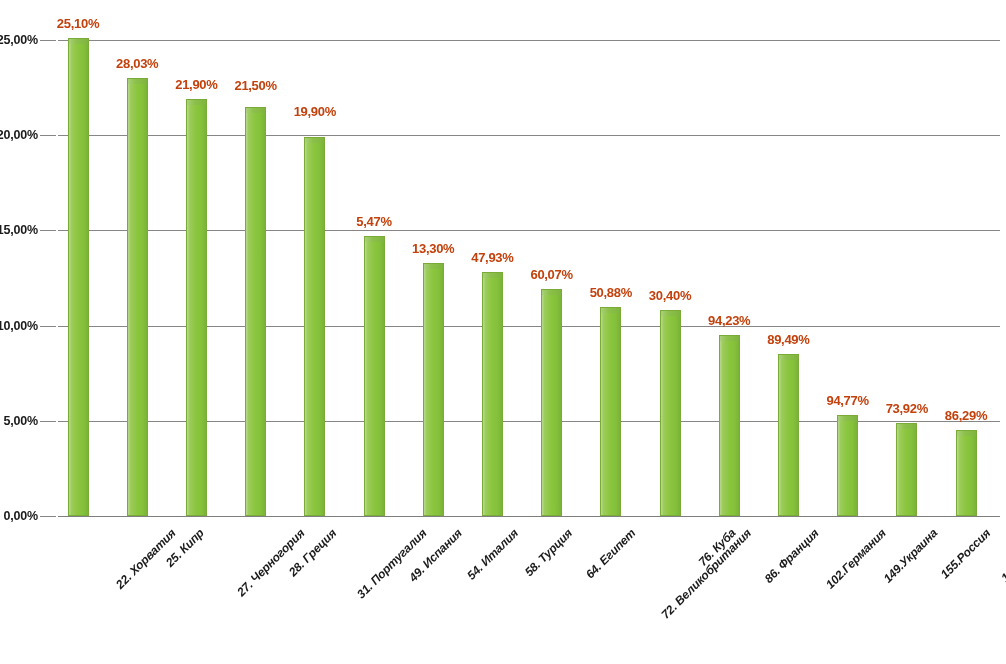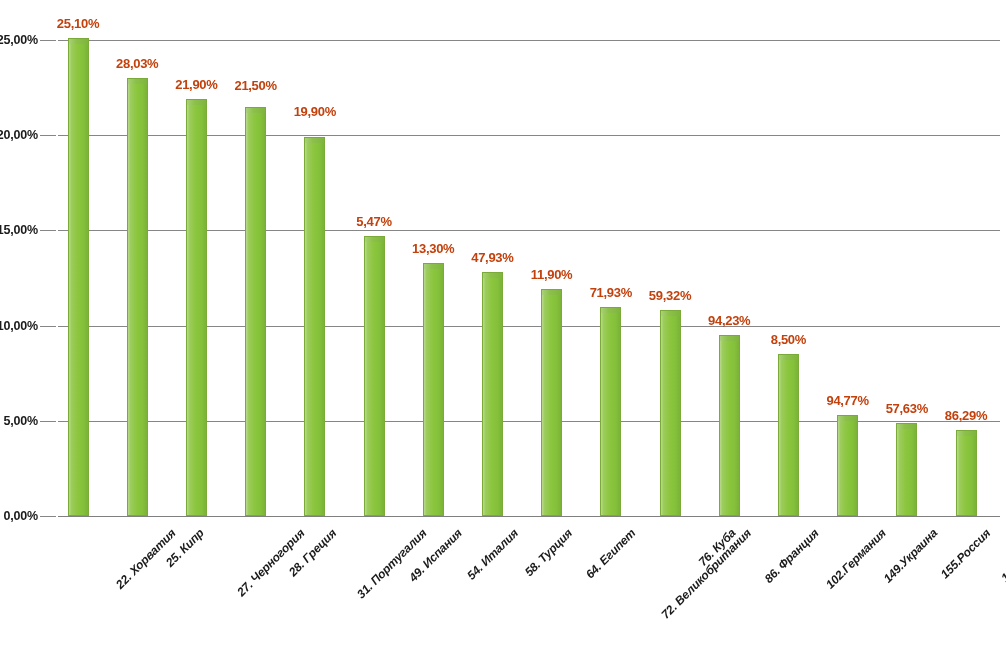--- a/index.html
+++ b/index.html
@@ -170,45 +170,45 @@
         <div class="bar-cap"></div>
       </div>
       <div class="value-label" style="left: 375.2px; top: 200.768px;">13,30%</div>
       <div class="bar" title="58. Турция 12,80%" style="left: 423.9px; height: 243.712px;">
         <div class="bar-cap"></div>
       </div>
       <div class="value-label" style="left: 434.4px; top: 210.288px;">47,93%</div>
       <div class="bar" title="64. Египет 11,90%" style="left: 483.1px; height: 226.576px;">
         <div class="bar-cap"></div>
       </div>
-      <div class="value-label" style="left: 493.6px; top: 227.424px;">11,90%</div>
+      <div class="value-label" style="left: 493.6px; top: 227.424px;">60,07%</div>
       <div class="bar" title="72. Великобритания 11,00%" style="left: 542.3px; height: 209.44px;">
         <div class="bar-cap"></div>
       </div>
-      <div class="value-label" style="left: 552.8px; top: 244.56px;">71,93%</div>
+      <div class="value-label" style="left: 552.8px; top: 244.56px;">50,88%</div>
       <div class="bar" title="76. Куба 10,80%" style="left: 601.5px; height: 205.632px;">
         <div class="bar-cap"></div>
       </div>
-      <div class="value-label" style="left: 612px; top: 248.368px;">59,32%</div>
+      <div class="value-label" style="left: 612px; top: 248.368px;">30,40%</div>
       <div class="bar" title="86. Франция 9,50%" style="left: 660.7px; height: 180.88px;">
         <div class="bar-cap"></div>
       </div>
       <div class="value-label" style="left: 671.2px; top: 273.12px;">94,23%</div>
       <div class="bar" title="102.Германия 8,50%" style="left: 719.9px; height: 161.84px;">
         <div class="bar-cap"></div>
       </div>
-      <div class="value-label" style="left: 730.4px; top: 292.16px;">8,50%</div>
+      <div class="value-label" style="left: 730.4px; top: 292.16px;">89,49%</div>
       <div class="bar" title="149.Украина 5,30%" style="left: 779.1px; height: 100.912px;">
         <div class="bar-cap"></div>
       </div>
       <div class="value-label" style="left: 789.6px; top: 353.088px;">94,77%</div>
       <div class="bar" title="155.Россия 4,90%" style="left: 838.3px; height: 93.296px;">
         <div class="bar-cap"></div>
       </div>
-      <div class="value-label" style="left: 848.8px; top: 360.704px;">57,63%</div>
+      <div class="value-label" style="left: 848.8px; top: 360.704px;">73,92%</div>
       <div class="bar" title="159.Польша 4,50%" style="left: 897.5px; height: 85.68px;">
         <div class="bar-cap"></div>
       </div>
       <div class="value-label" style="left: 908px; top: 368.32px;">86,29%</div>
     </div>
 
   <div id="x-axis-labels">
       <div class="cat-label" style="left: 32px;">22. Хорватия</div>
       <div class="cat-label" style="left: 91.2px;">25. Кипр</div>
       <div class="cat-label" style="left: 150.4px;">27. Черногория</div>

